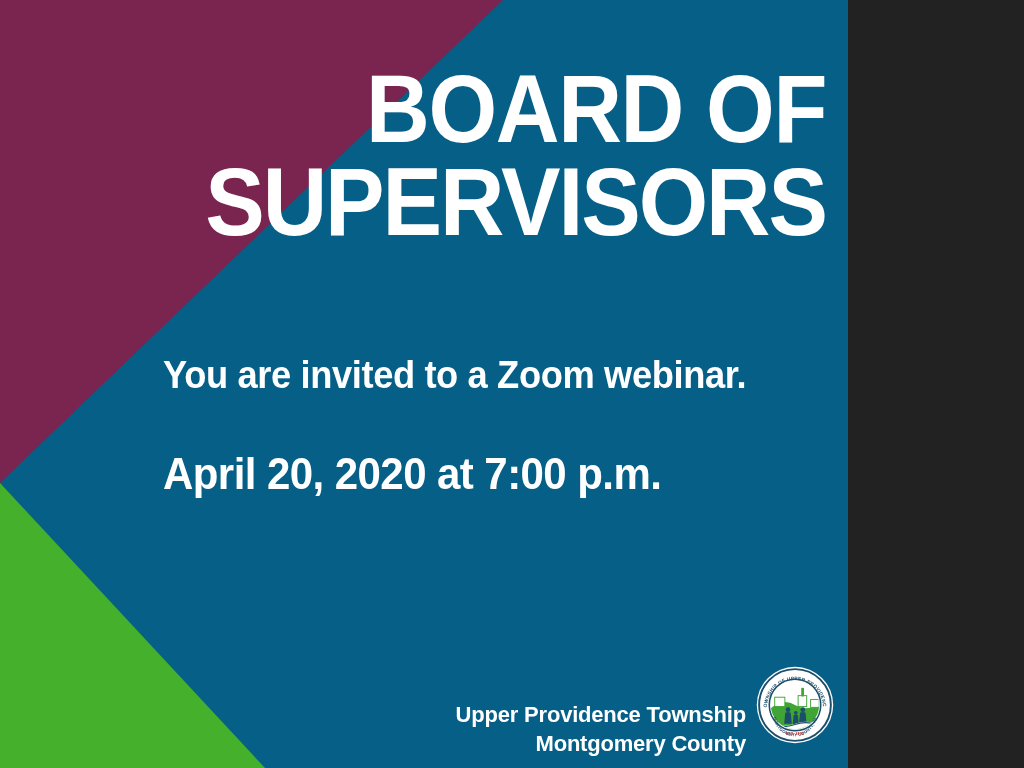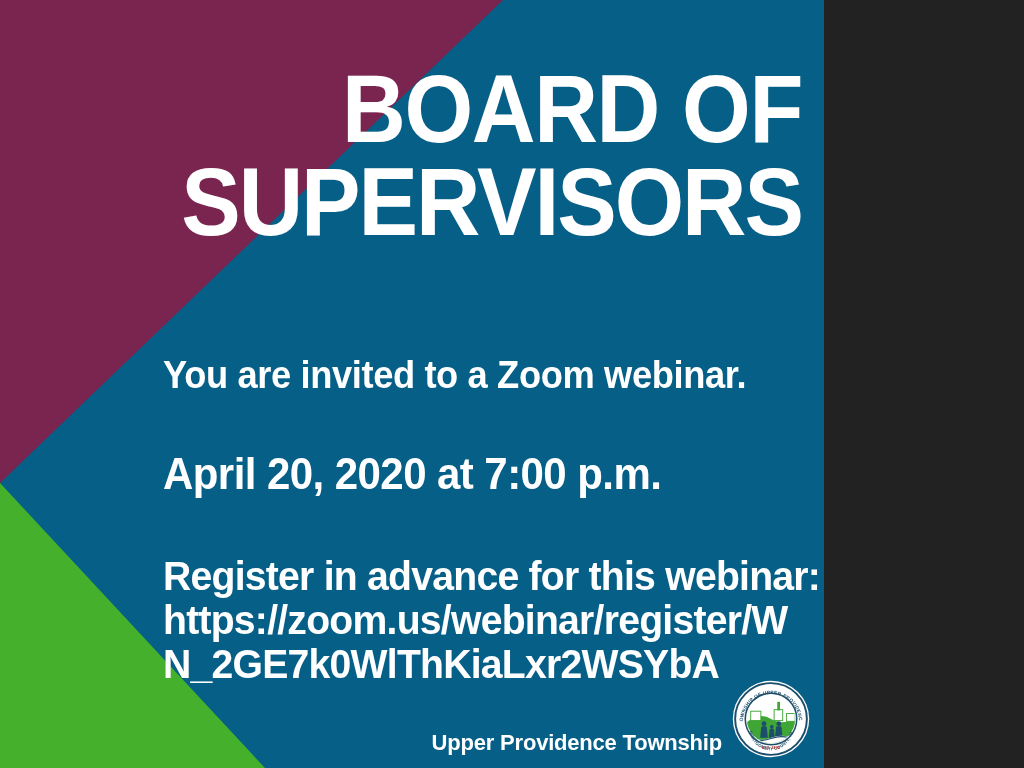--- a/index.html
+++ b/index.html
@@ -8,20 +8,21 @@
     padding: 0;
     background: #222;
   }
   #poster {
     position: relative;
     width: 824px;
     height: 768px;
     overflow: hidden;
     background: #065F87;
     font-family: "Liberation Sans", "DejaVu Sans", sans-serif;
+    padding-left: 24px;
     -webkit-font-smoothing: antialiased;
   }
 
   
   .shape {
     position: absolute;
     top: 0;
     left: 0;
     width: 1024px;
     height: 768px;
@@ -133,31 +134,27 @@
   <div class="body-block">
 
     <div class="body-line">You are invited to a Zoom webinar.</div>
 
     <div class="spacer-sm"></div>
 
     <div class="body-line date">April 20, 2020 at 7:00 p.m.</div>
 
     <div class="spacer-md"></div>
 
-    <div class="url-group">
-      <div class="body-line">Register in advance for this webinar:</div>
-      <div class="body-line">https://zoom.us/webinar/register/W</div>
-      <div class="body-line">N_2GE7k0WlThKiaLxr2WSYbA</div>
-    </div>
 
   </div>
 
   <div class="footer">
     <div class="footer-text">
       <span class="footer-line">Upper Providence Township</span>
+      <span class="footer-line">Montgomery County</span>
     </div>
 
     <svg class="seal" viewBox="0 0 100 100" xmlns="http://www.w3.org/2000/svg" aria-hidden="true">
       <defs>
         <path id="arcTop" d="M 14,54 A 36,36 0 0 1 86,54"></path>
         <path id="arcBot" d="M 22,62 A 28,28 0 0 0 78,62"></path>
         <clipPath id="innerClip">
           <circle cx="50" cy="50" r="31"></circle>
         </clipPath>
       </defs>

